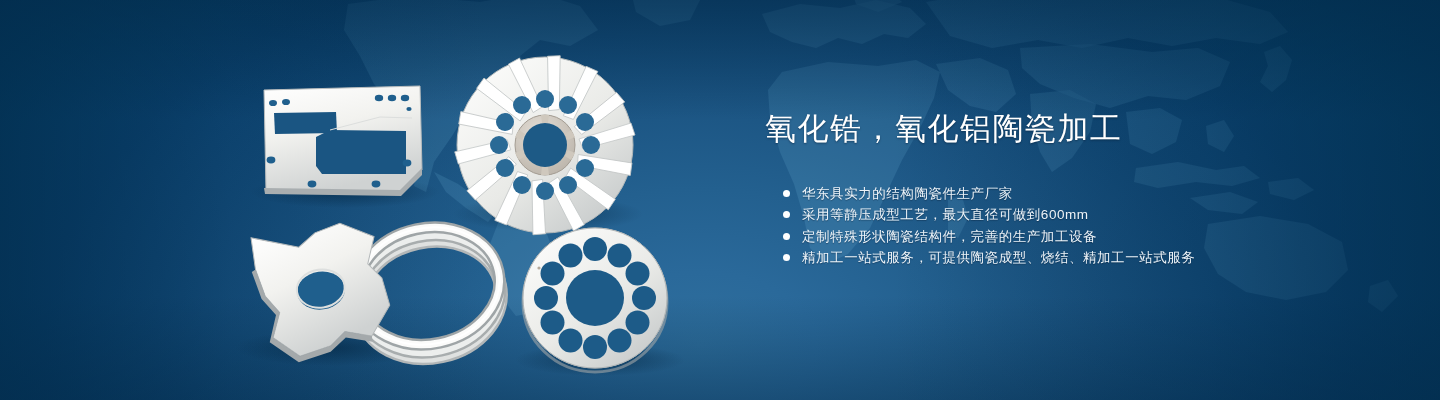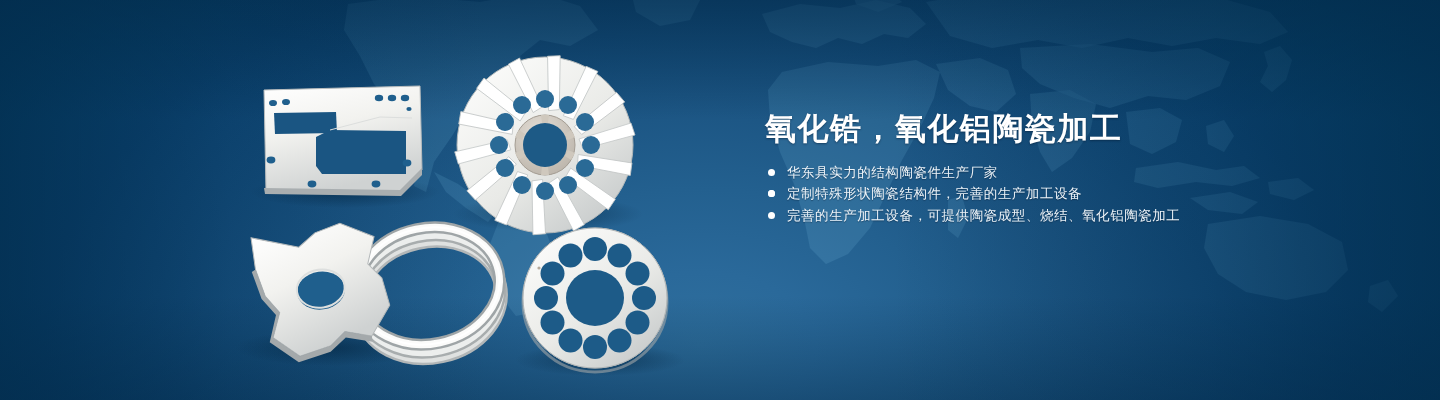--- a/index.html
+++ b/index.html
@@ -66,28 +66,28 @@
     position: absolute;
     left: 765px;
     top: 108px;
     width: 600px;
   }
   .headline {
     font-size: 31px;
     line-height: 42px;
     color: #ffffff;
     letter-spacing: 1.5px;
-    font-weight: 700;
-    margin: 0 0 12px 0;
+    font-weight: 400;
+    margin: 0 0 33px 0;
     white-space: nowrap;
     text-shadow: 0 1px 2px rgba(0,20,40,.45);
   }
   ul.bullets {
     list-style: none;
-    margin: 0;
+    margin: 15px;
     padding: 0;
   }
   ul.bullets li {
     position: relative;
     padding-left: 22px;
     font-size: 13.5px;
     line-height: 21.3px;
     color: #eef4f9;
     letter-spacing: .55px;
     white-space: nowrap;
@@ -361,25 +361,26 @@
   <div class="copy">
     <h1 class="headline">氧化锆，氧化铝陶瓷加工</h1>
 
     <ul class="bullets">
       <li>
         <span class="dot"></span>
         <span>华东具实力的结构陶瓷件生产厂家</span>
       </li>
       <li>
         <span class="dot"></span>
+        <span>采用等静压成型工艺，最大直径可做到600mm</span>
       </li>
       <li>
         <span class="dot"></span>
         <span>定制特殊形状陶瓷结构件，完善的生产加工设备</span>
       </li>
       <li>
         <span class="dot"></span>
-        <span>完善的生产加工设备，可提供陶瓷成型、烧结、氧化铝陶瓷加工</span>
+        <span>精加工一站式服务，可提供陶瓷成型、烧结、精加工一站式服务</span>
       </li>
     </ul>
   </div>
 
 </div>
 
 </body></html>

